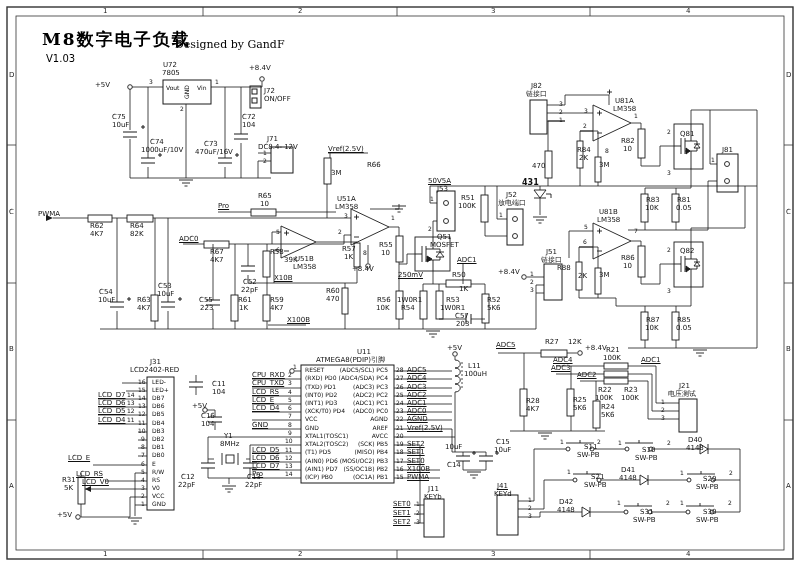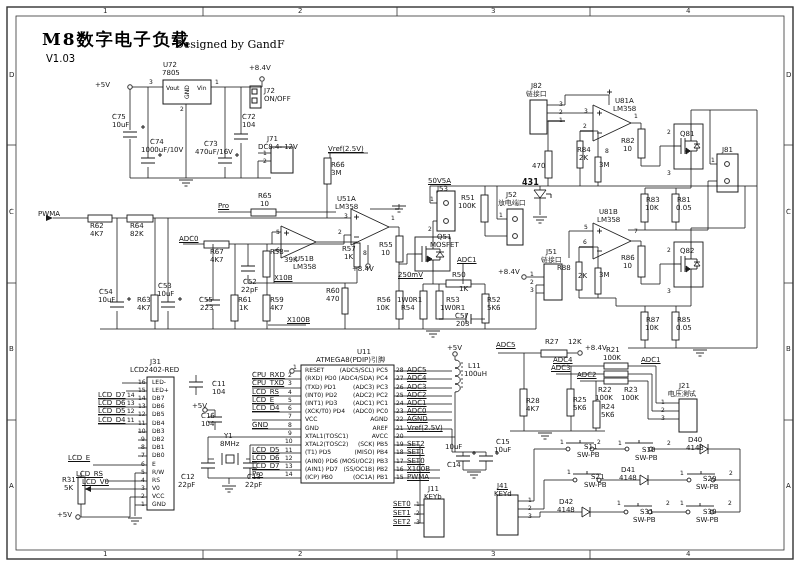--- a/index.html
+++ b/index.html
@@ -359,21 +359,21 @@
       <span class="lbl " style="left: 284px; top: 257px;">39K</span>
       <span class="lbl u" style="left: 274px; top: 275px;">X10B</span>
       <span class="lbl " style="left: 270px; top: 297px;">R59</span>
       <span class="lbl " style="left: 270px; top: 305px;">4K7</span>
       <span class="lbl u" style="left: 287px; top: 317px;">X100B</span>
       <span class="lbl " style="left: 295px; top: 256px;">U51B</span>
       <span class="lbl " style="left: 293px; top: 264px;">LM358</span>
       <span class="lbl pin" style="left: 276px; top: 229px;">5</span>
       <span class="lbl pin" style="left: 276px; top: 247px;">6</span>
       <span class="lbl u" style="left: 328px; top: 146px;">Vref(2.5V)</span>
-      <span class="lbl " style="left: 331px; top: 162px;">R66</span>
+      <span class="lbl " style="left: 331px; top: 162px; padding-left: 36px;">R66</span>
       <span class="lbl " style="left: 331px; top: 170px;">3M</span>
       <span class="lbl " style="left: 337px; top: 196px;">U51A</span>
       <span class="lbl " style="left: 335px; top: 204px;">LM358</span>
       <span class="lbl pin" style="left: 344px; top: 213px;">3</span>
       <span class="lbl pin" style="left: 338px; top: 229px;">2</span>
       <span class="lbl pin" style="left: 391px; top: 215px;">1</span>
       <span class="lbl pin" style="left: 363px; top: 250px;">8</span>
       <span class="lbl " style="left: 352px; top: 266px;">+8.4V</span>
       <span class="lbl " style="left: 342px; top: 246px;">R57</span>
       <span class="lbl " style="left: 344px; top: 254px;">1K</span>

